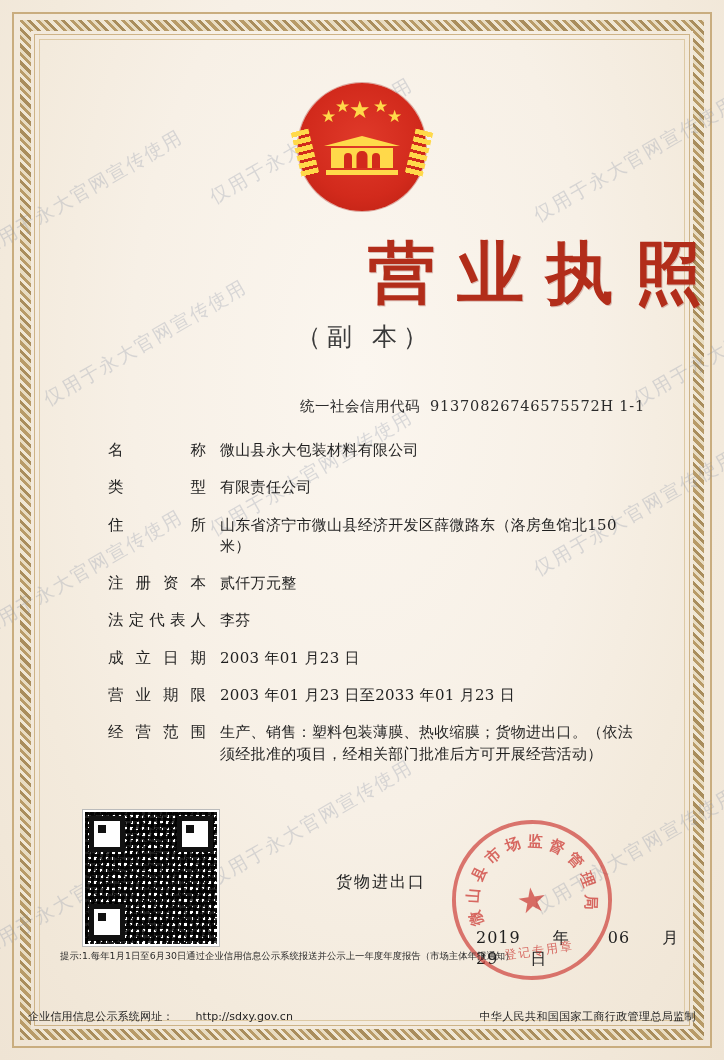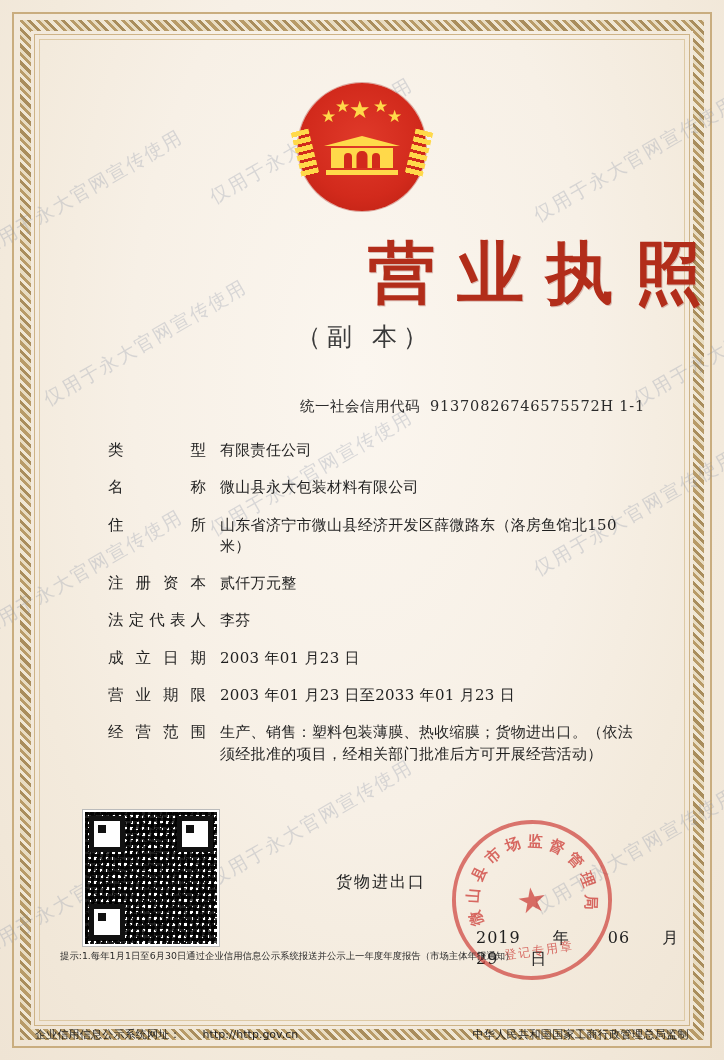--- a/index.html
+++ b/index.html
@@ -336,22 +336,22 @@
     font-family: "DejaVu Sans", "Liberation Sans", sans-serif;
     font-size: 9.4px;
     line-height: 1.65;
     color: #2a2a2a;
   }
   .notes div { white-space: nowrap; }
 
   .footer {
     position: absolute;
     left: 0; right: 0;
-    bottom: 18px;
-    padding: 0 35px;
+    bottom: 36px;
+    padding: 0 28px;
     display: flex;
     justify-content: space-between;
     align-items: baseline;
     font-family: "DejaVu Sans", "Liberation Sans", sans-serif;
     font-size: 11px;
     color: #1f1f1f;
   }
   .footer .left { letter-spacing: 0.2px; }
   .footer .url { margin-left: 22px; }
   .footer .right { letter-spacing: 0.4px; }
@@ -403,26 +403,26 @@
 
   <div class="title">营业执照</div>
   <div class="subtitle">（副 本）</div>
 
   <div class="credit-row">
     <span>统一社会信用代码</span><span class="code">91370826746575572H  1-1</span>
   </div>
 
   <div class="fields" id="fields">
       <div class="field-row">
+        <div class="field-label">名称</div>
+        <div class="field-value">微山县永大包装材料有限公司</div>
+      </div>
+      <div class="field-row">
         <div class="field-label">类型</div>
         <div class="field-value">有限责任公司</div>
-      </div>
-      <div class="field-row">
-        <div class="field-label">名称</div>
-        <div class="field-value">微山县永大包装材料有限公司</div>
       </div>
       <div class="field-row">
         <div class="field-label">住所</div>
         <div class="field-value">山东省济宁市微山县经济开发区薛微路东（洛房鱼馆北150米）</div>
       </div>
       <div class="field-row">
         <div class="field-label">注册资本</div>
         <div class="field-value">贰仟万元整</div>
       </div>
       <div class="field-row">
@@ -480,18 +480,18 @@
     <div class="seal-bottom">登记专用章</div>
   </div>
 
   <div class="notes" id="notes">
       <div>提示:1.每年1月1日至6月30日通过企业信用信息公示系统报送并公示上一年度年度报告（市场主体年报通知）</div>
     </div>
 
   <div class="footer">
     <div class="footer-left-wrap">
       <span class="left">企业信用信息公示系统网址：</span>
-      <span class="url">http://http.gov.cn</span>
+      <span class="url">http://sdxy.gov.cn</span>
     </div>
     <div class="right">中华人民共和国国家工商行政管理总局监制</div>
   </div>
 
 </div>
 
 </body></html>

